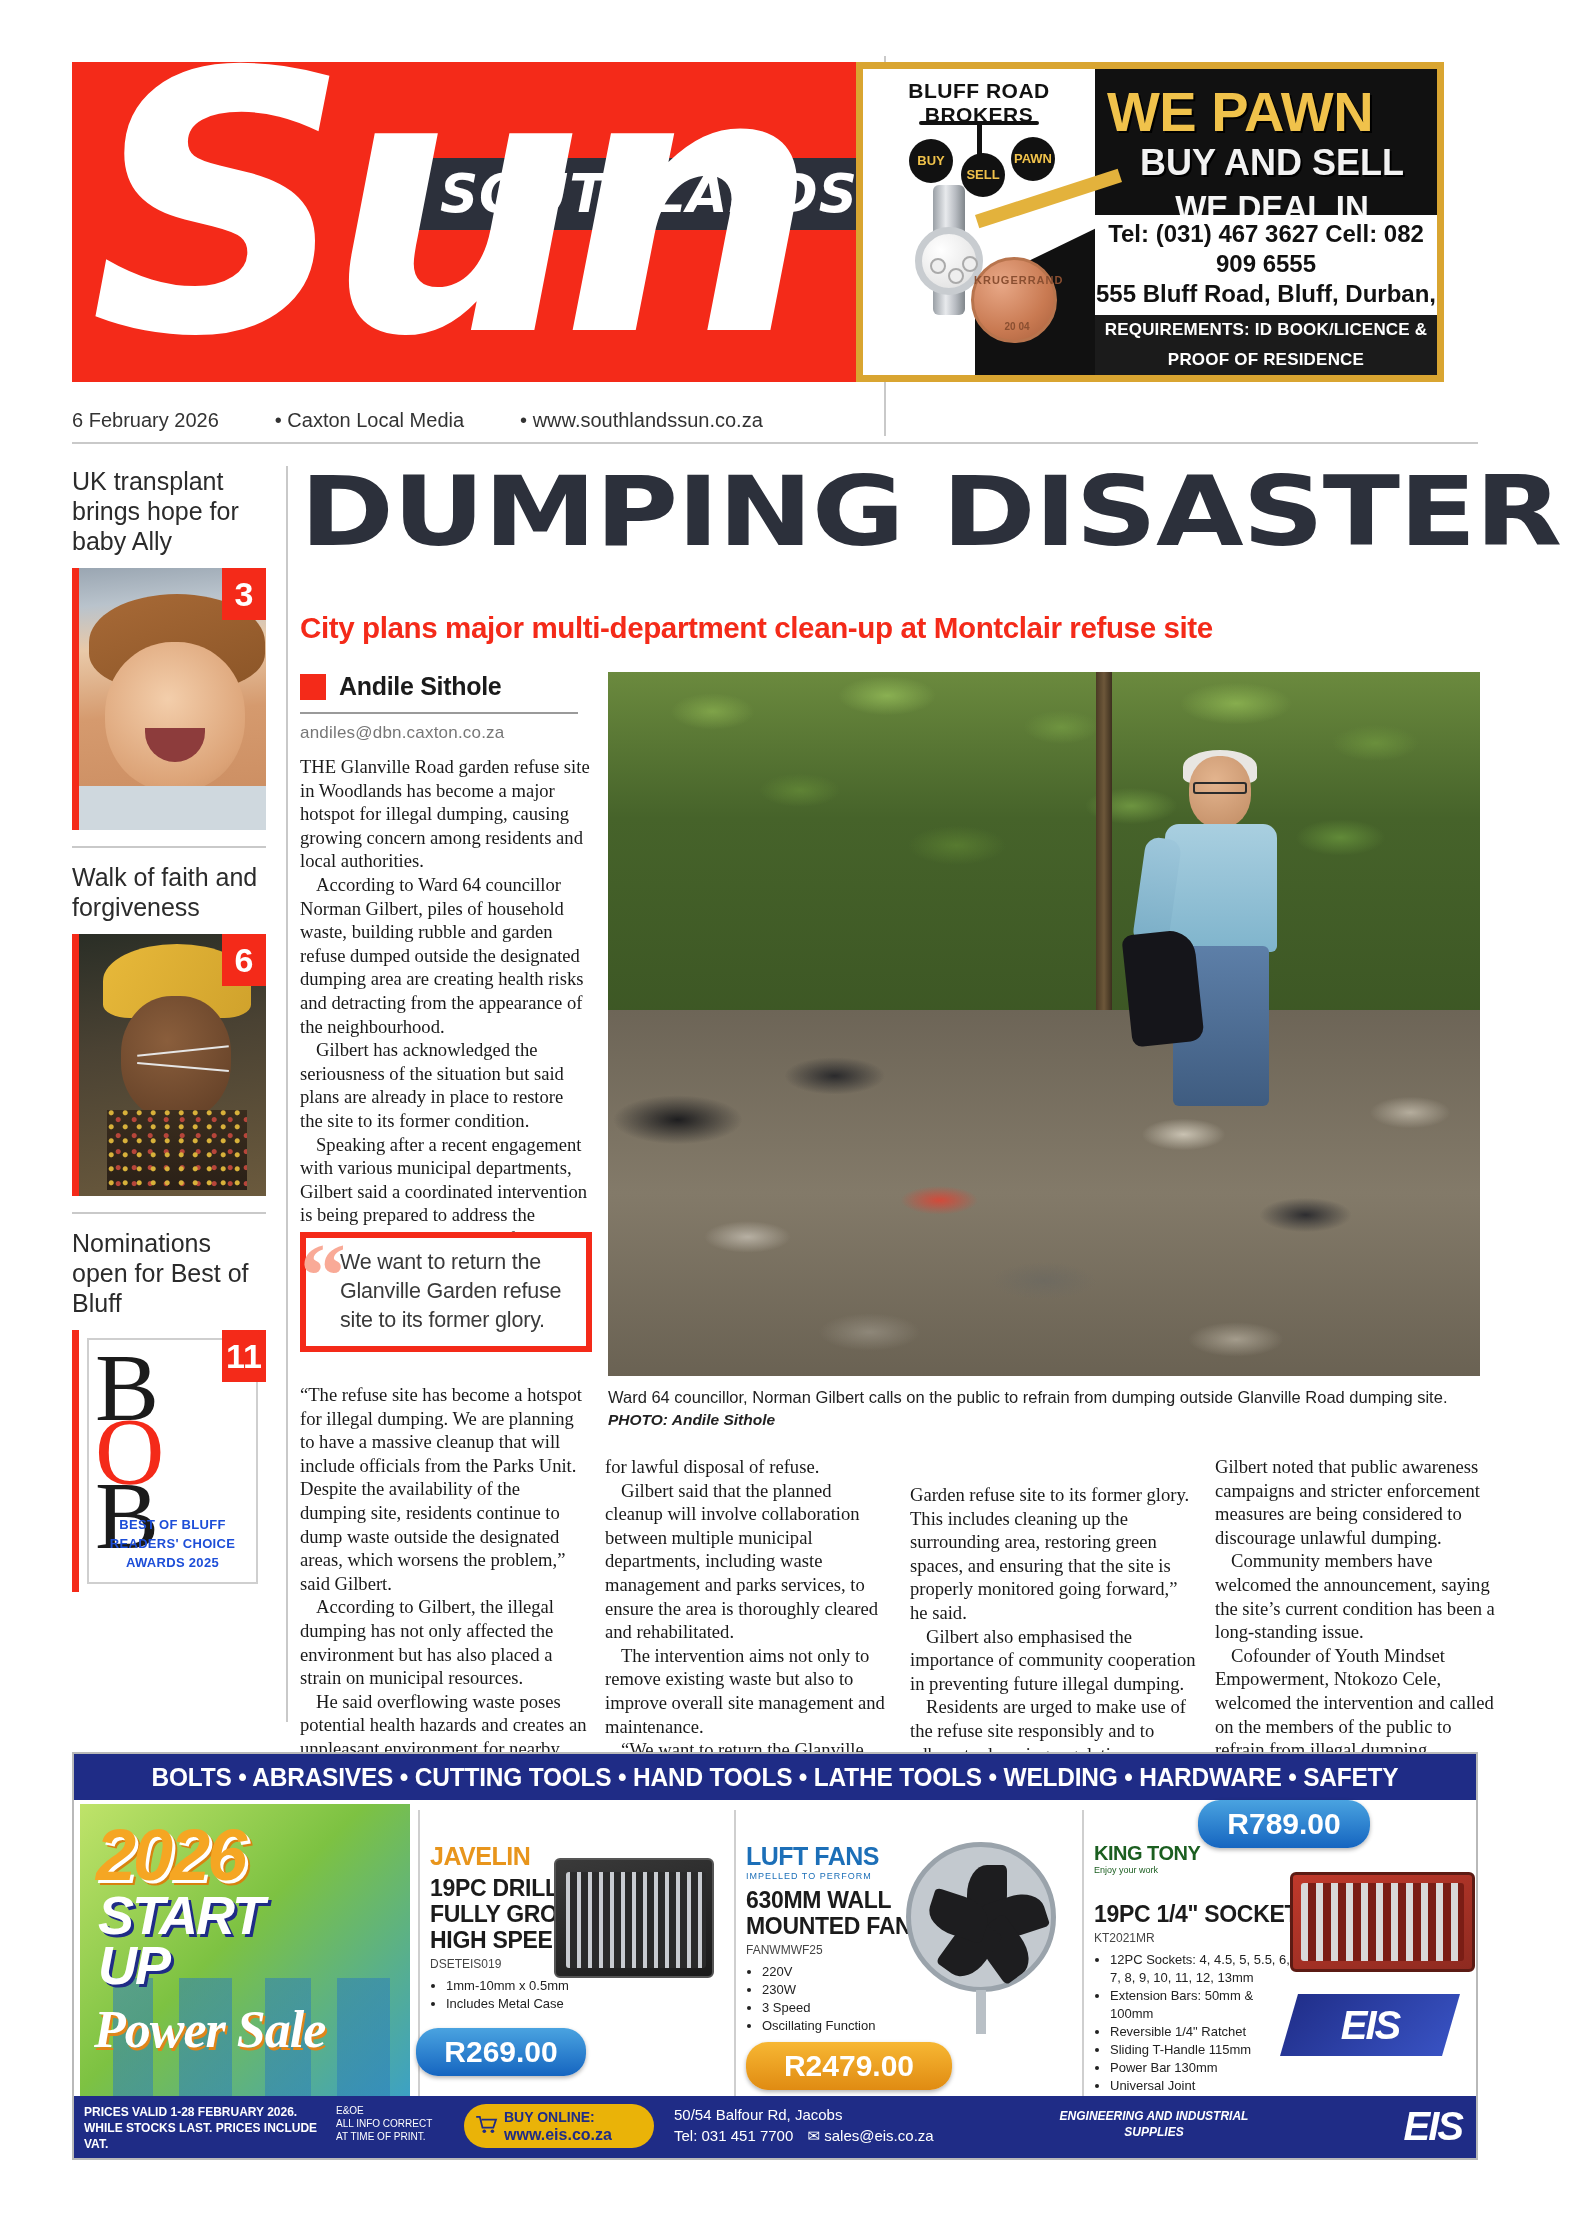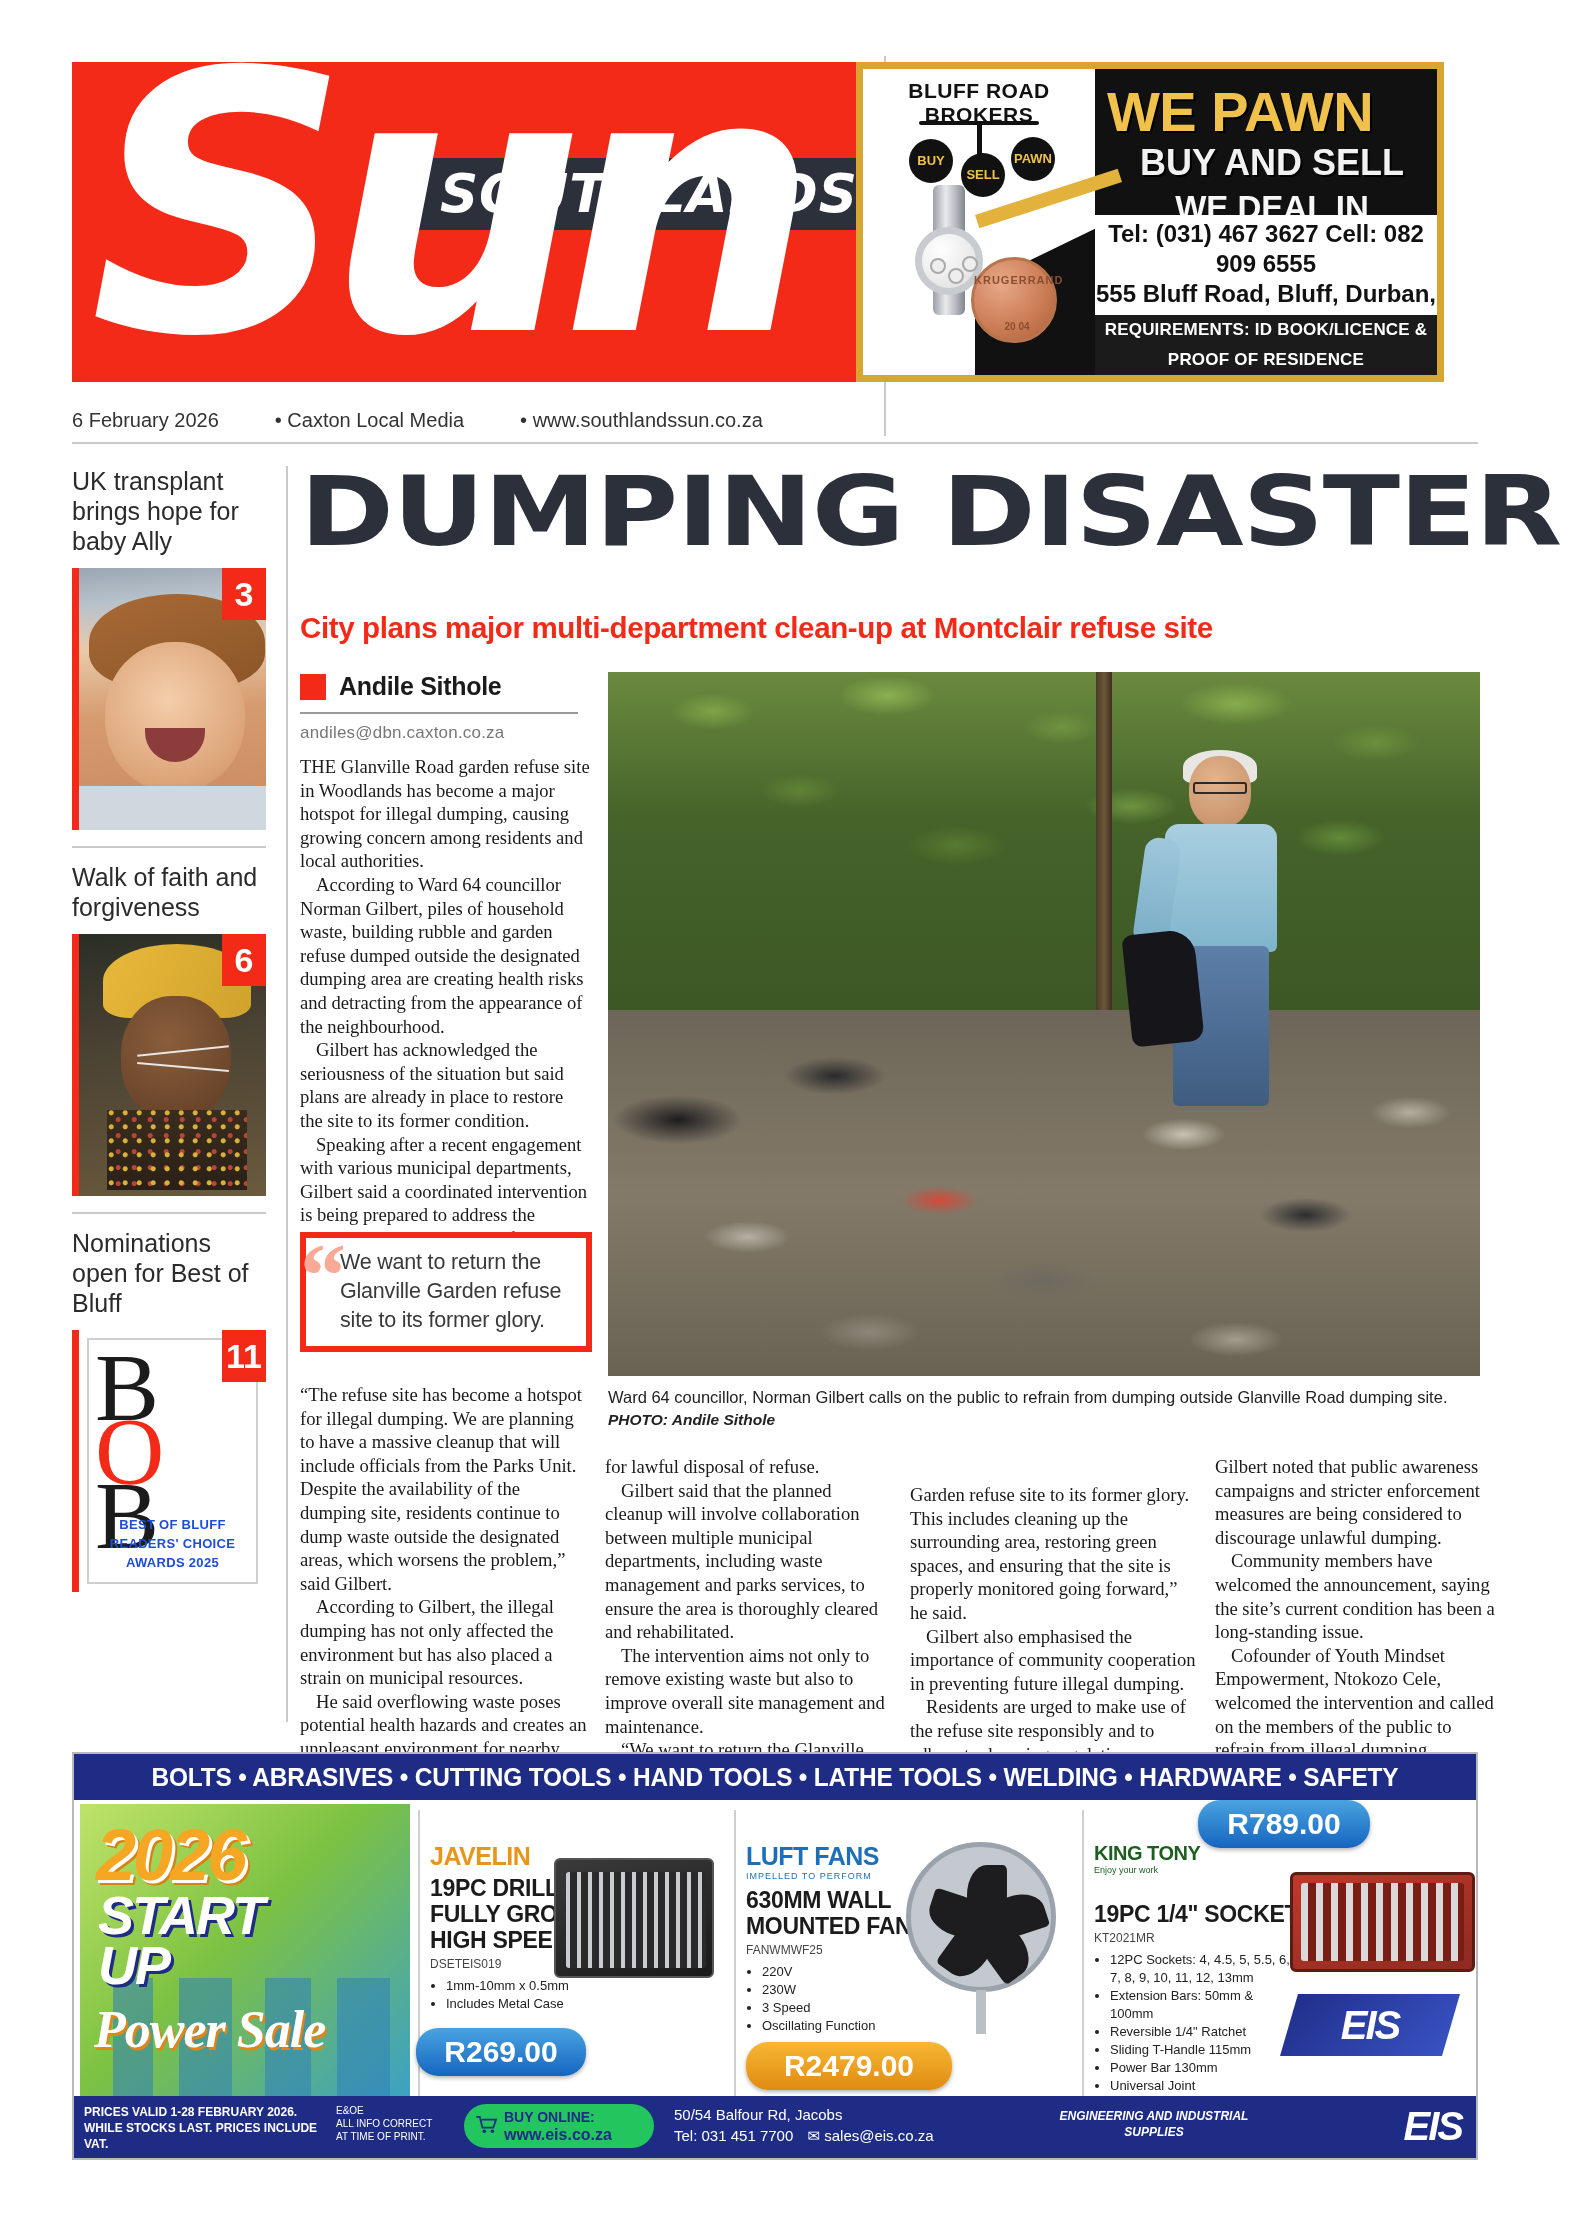--- a/index.html
+++ b/index.html
@@ -345,21 +345,21 @@
   .ad-footer {
     position:absolute; left:0; bottom:0; width:100%; height:62px;
     background:#1F2C86; color:#fff;
   }
   .foot-prices { position:absolute; left:10px; top:8px; width:240px;
     color:#fff; font-size:12px; font-weight:700; line-height:16px; }
   .foot-eoe { position:absolute; left:262px; top:8px; width:120px;
     color:#fff; font-size:10px; line-height:13px; }
   .foot-online {
     position:absolute; left:390px; top:8px; width:190px; height:44px;
-    background:#22c55e; border-radius:22px; color:#1F2C86;
+    background:#eab308; border-radius:22px; color:#1F2C86;
     font-size:14px; font-weight:800; line-height:17px; padding:5px 0 0 40px;
   }
   .cart-ic { position:absolute; left:12px; top:12px; width:22px; height:18px; }
   .foot-addr { position:absolute; left:600px; top:8px; width:330px;
     color:#fff; font-size:15px; font-weight:400; line-height:21px; }
   .foot-eng { position:absolute; left:950px; top:12px; width:260px;
     color:#fff; font-size:12px; font-weight:700; font-style:italic;
     line-height:16px; text-align:center; }
   .eis-logo {
     position:absolute; right:14px; top:6px; width:150px; height:48px;

